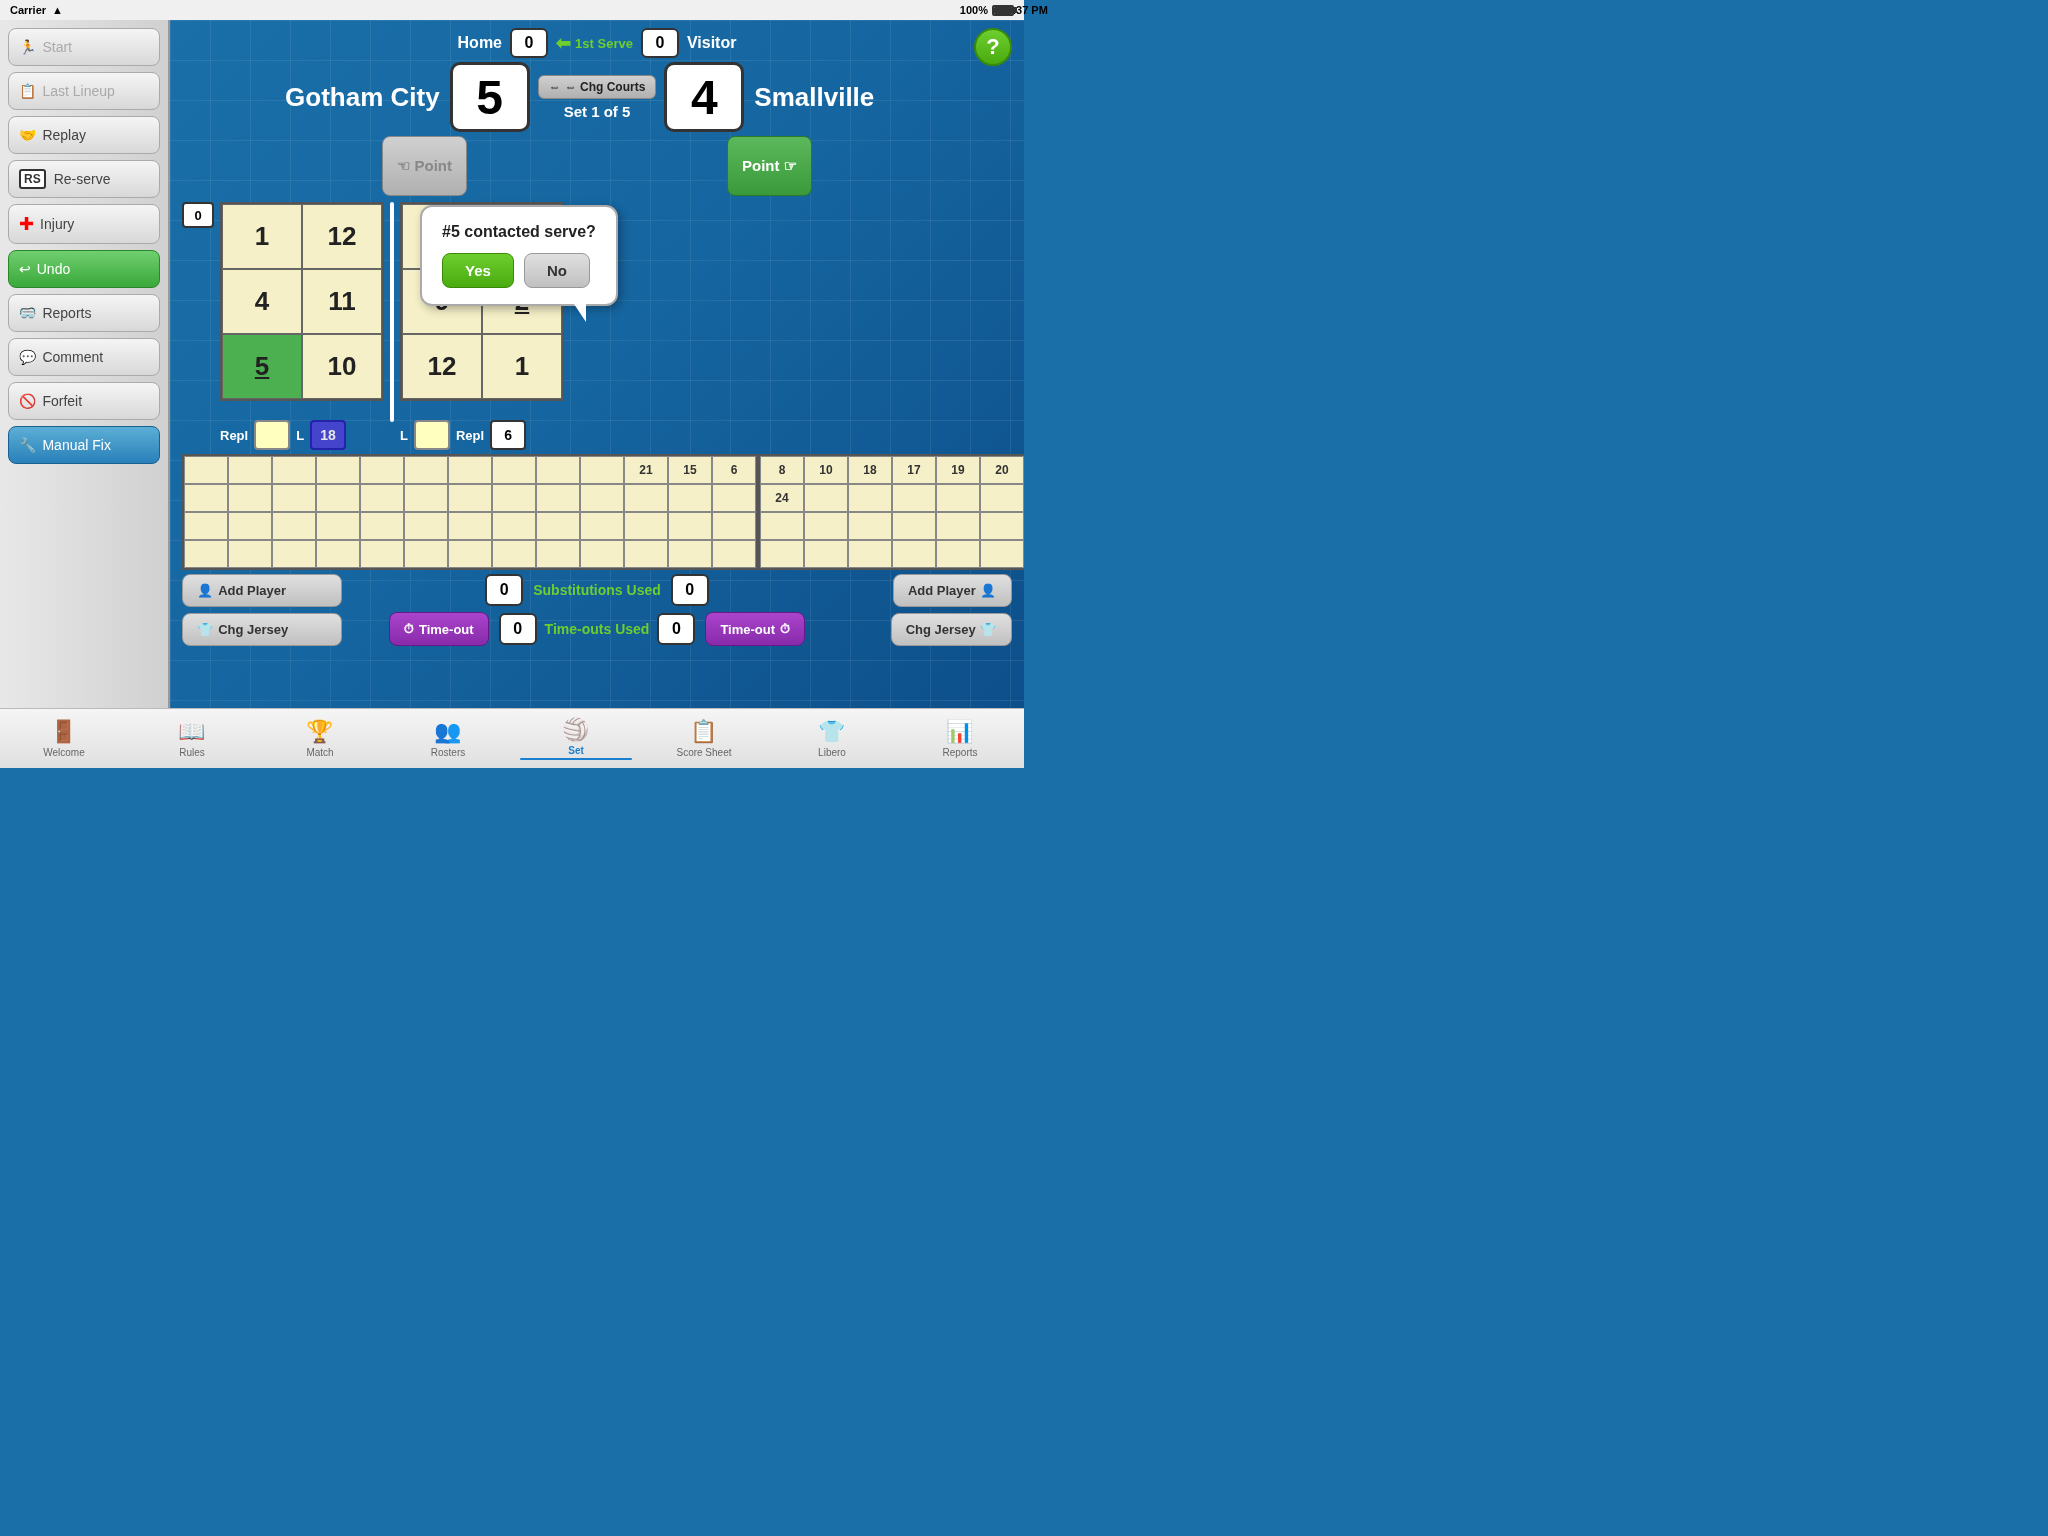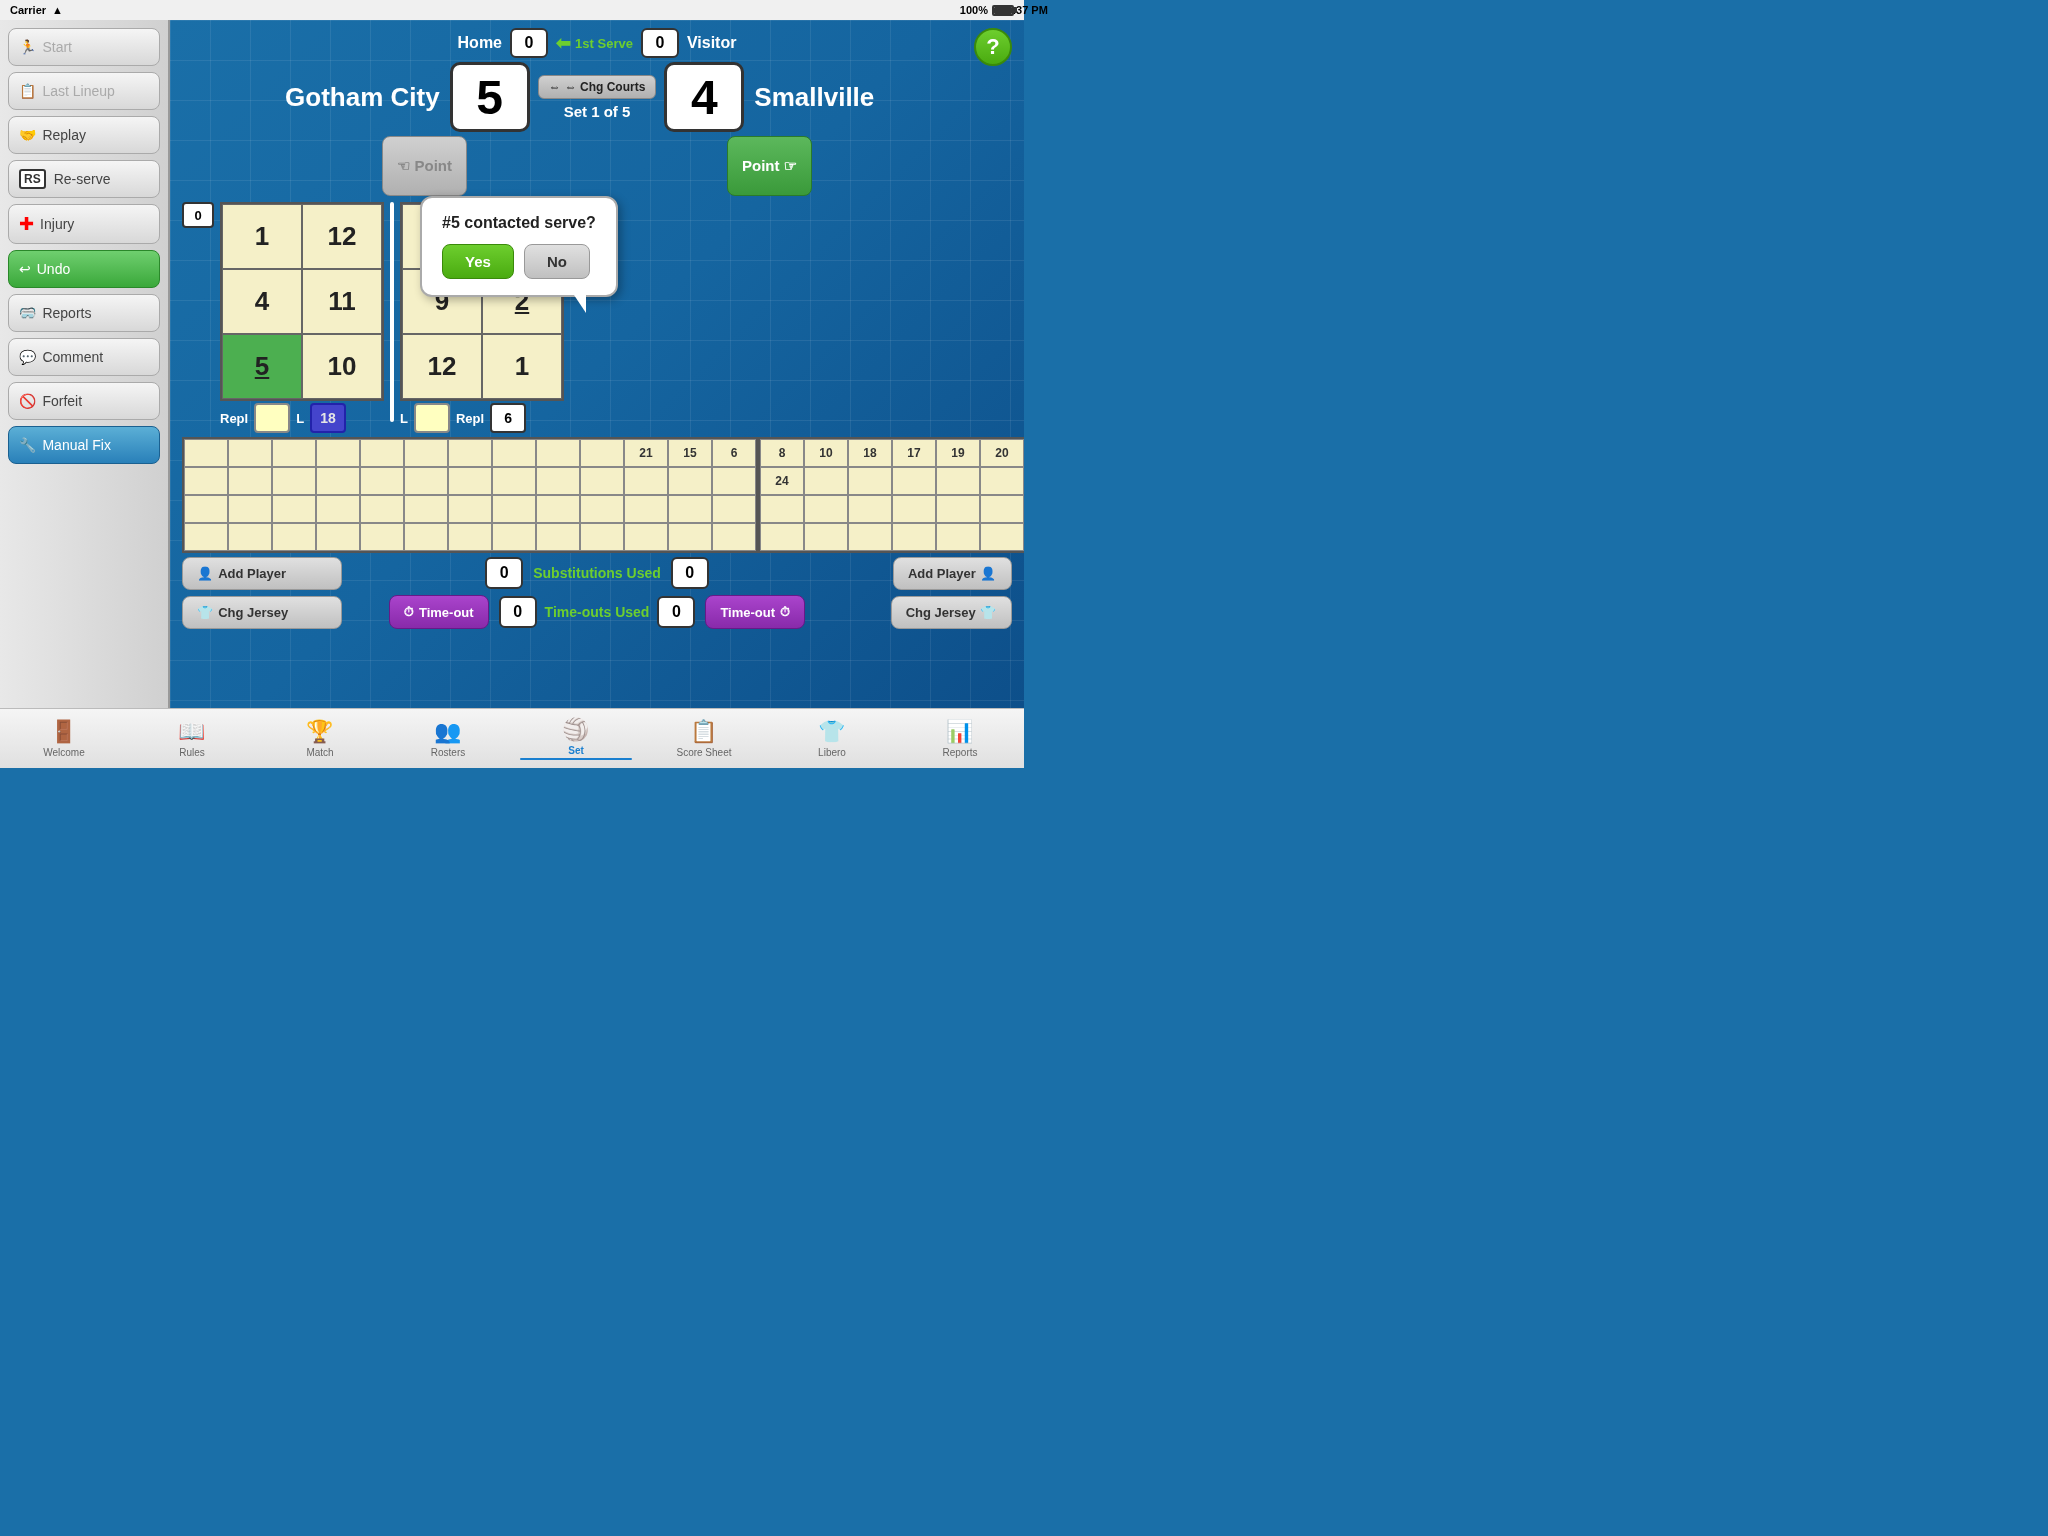--- a/index.html
+++ b/index.html
@@ -225,21 +225,21 @@
       right: 4px;
       font-size: 11px;
       color: white;
     }
 
     
     .libero-row {
       display: flex;
       align-items: center;
       gap: 6px;
-      margin-top: 2px;
+      margin-top: 19px;
     }
     .libero-label { color: white; font-size: 13px; font-weight: 600; }
     .libero-box {
       background: #ffffc0;
       border: 2px solid #888;
       border-radius: 4px;
       width: 36px;
       height: 30px;
       display: flex;
       align-items: center;
@@ -261,21 +261,21 @@
 
     
     .popup-dialog {
       position: absolute;
       background: white;
       border: 2px solid #aaa;
       border-radius: 12px;
       padding: 16px 20px;
       box-shadow: 3px 3px 10px rgba(0,0,0,0.3);
       z-index: 100;
-      top: 176px;
+      top: 185px;
       left: 250px;
     }
     .popup-question {
       font-size: 16px;
       font-weight: 600;
       color: #222;
       margin-bottom: 12px;
     }
     .popup-buttons { display: flex; gap: 10px; }
     .popup-yes {

